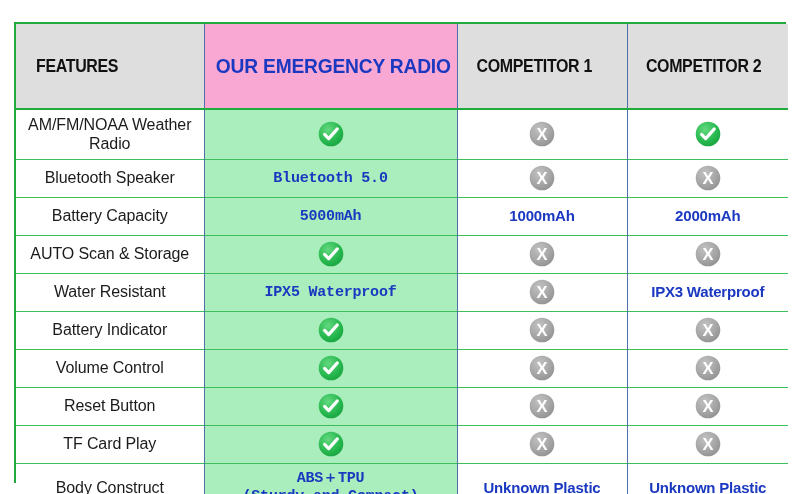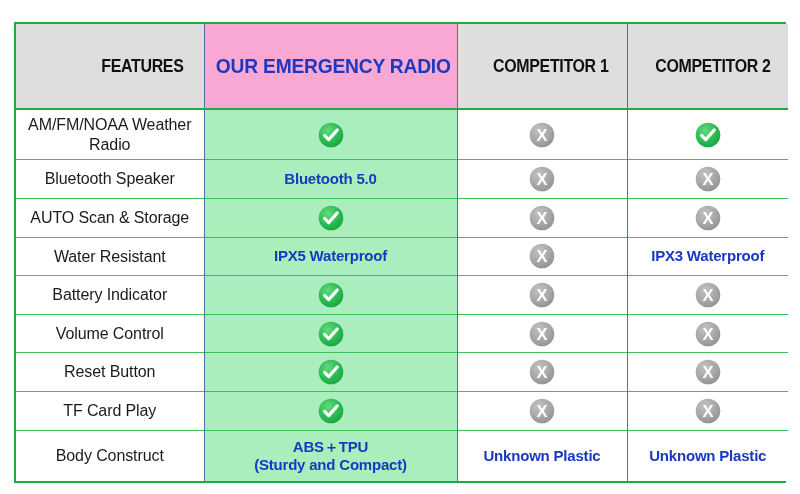--- a/index.html
+++ b/index.html
@@ -45,21 +45,21 @@
   col.c-ours    { width: 253px; }
   col.c-comp1   { width: 170px; }
   col.c-comp2   { width: 161px; }
 
   
   thead th {
     height: 84px;
     background: #dedede;
     border-bottom: 2px solid #22ab3d;
     border-right: 1px solid #4f6fa8;
-    text-align: right;
+    text-align: left;
     vertical-align: middle;
     padding: 0 6px;
   }
   thead th:last-child { border-right: none; }
 
   .hdr-txt {
     display: block;
     font-weight: 900;
     font-size: 19px;
     letter-spacing: -0.4px;
@@ -95,20 +95,21 @@
   td.feature-cell {
     font-size: 16px;
     color: #1b1b1b;
     line-height: 1.22;
     font-weight: 400;
     letter-spacing: -0.1px;
   }
 
   td.ours-cell {
     background: #a9eebc;
+    font-family: Liberation Mono, monospace;
   }
 
   .val-txt {
     display: inline-block;
     font-weight: 700;
     font-size: 15px;
     color: #1a38c0;
     line-height: 1.2;
     letter-spacing: -0.2px;
     white-space: pre-line;
@@ -210,20 +211,26 @@
                       <stop offset="0%" stop-color="#c2c2c2"></stop>
                       <stop offset="60%" stop-color="#a5a5a5"></stop>
                       <stop offset="100%" stop-color="#8e8e8e"></stop>
                     </radialGradient>
                   </defs>
                   <circle cx="13" cy="13" r="12.3" fill="url(#gX)"></circle>
                   <text x="13" y="19.1" text-anchor="middle" fill="#ffffff" font-family="Liberation Sans, sans-serif" font-size="16.5" font-weight="bold">X</text>
                 </svg></span></td>
           </tr>
           <tr class="row-std">
+            <td class="feature-cell"><span>Battery Capacity</span></td>
+            <td class="ours-cell"><span class="val-txt">5000mAh</span></td>
+            <td><span class="val-txt">1000mAh</span></td>
+            <td><span class="val-txt">2000mAh</span></td>
+          </tr>
+          <tr class="row-std">
             <td class="feature-cell"><span>AUTO Scan &amp; Storage</span></td>
             <td class="ours-cell"><span class="icon-check"><svg width="26" height="26" viewBox="0 0 26 26">
                   <defs>
                     <radialGradient id="gCh" cx="38%" cy="32%" r="78%">
                       <stop offset="0%" stop-color="#63d97f"></stop>
                       <stop offset="62%" stop-color="#27b84f"></stop>
                       <stop offset="100%" stop-color="#17a03c"></stop>
                     </radialGradient>
                   </defs>
                   <circle cx="13" cy="13" r="12.3" fill="url(#gCh)"></circle>

